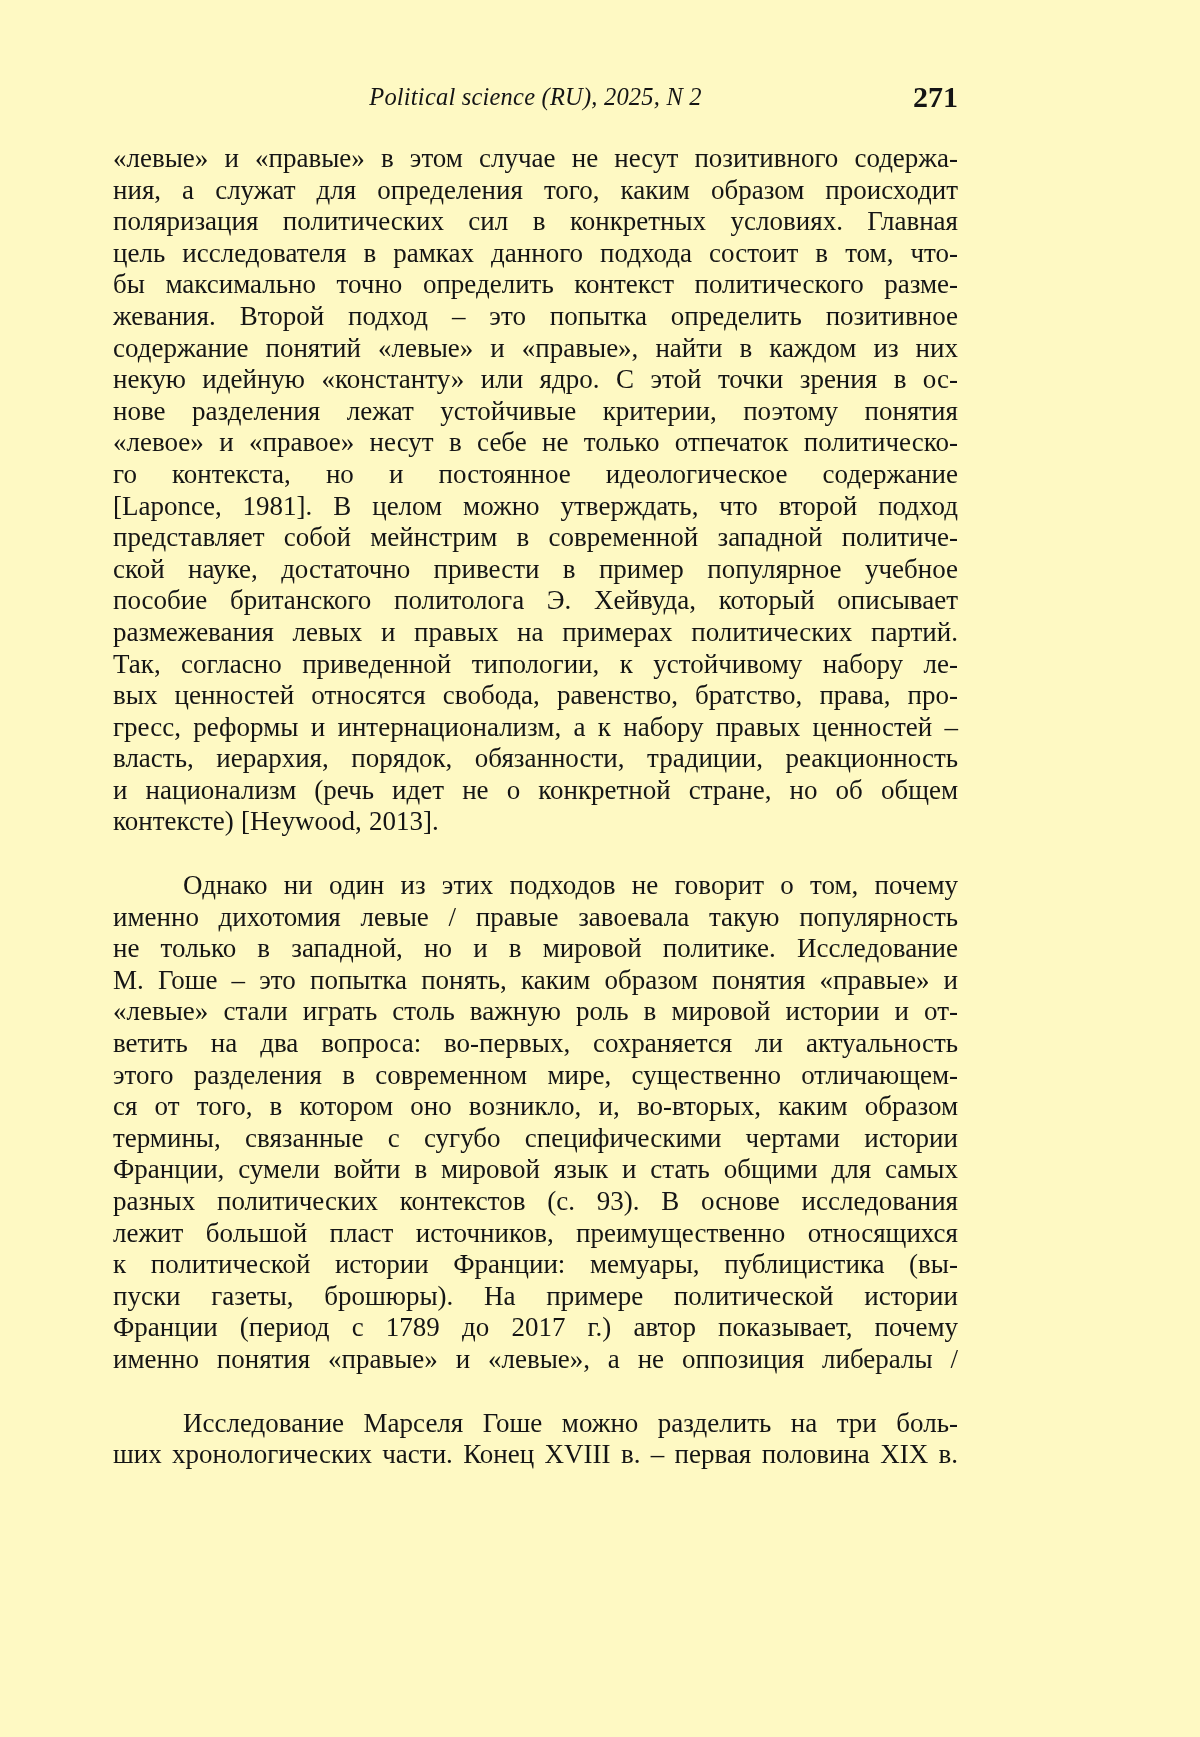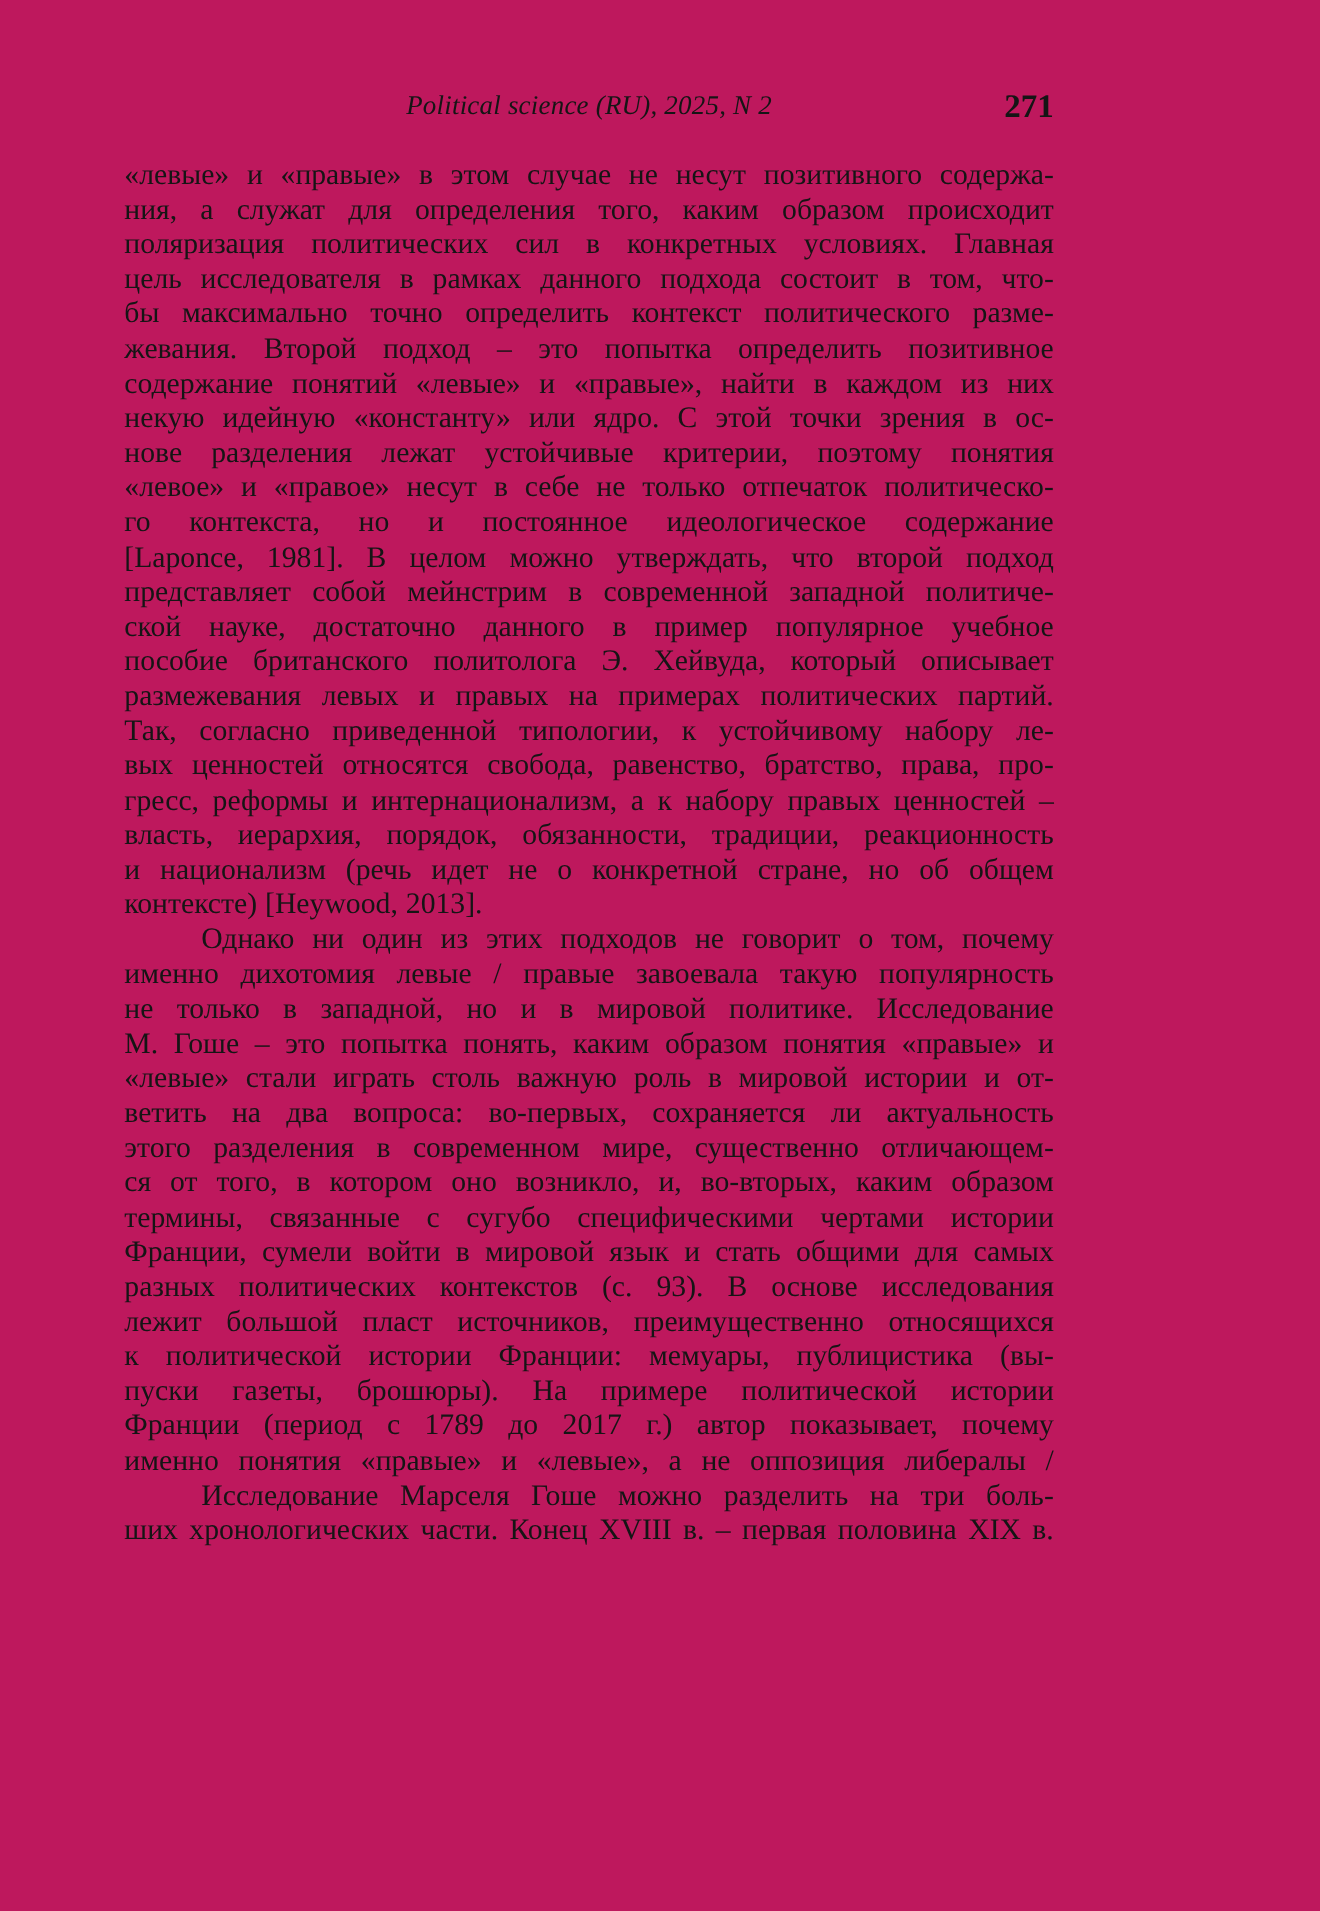--- a/index.html
+++ b/index.html
@@ -4,21 +4,21 @@
 <style>
   html, body {
     margin: 0;
     padding: 0;
     background: #ffffff;
   }
   .page {
     position: relative;
     width: 1200px;
     height: 1737px;
-    background: #be185d;
+    background: #fef9c3;
     font-family: "Liberation Serif", "DejaVu Serif", serif;
     color: #151515;
     overflow: hidden;
   }
   .running-header {
     position: absolute;
     top: 80px;
     left: 113px;
     width: 845px;
     height: 34px;
@@ -52,20 +52,21 @@
     padding: 0;
   }
   .line {
     text-align: justify;
     text-align-last: justify;
     white-space: normal;
     word-spacing: 0.5px;
   }
   .line.indent {
     text-indent: 70px;
+    margin-top: 32px;
   }
   .line.last {
     text-align-last: left;
   }
   .italic {
   }
 </style>
 </head>
 <body>
 
@@ -83,21 +84,21 @@
         <div class="line">цель исследователя в рамках данного подхода состоит в том, что-</div>
         <div class="line">бы максимально точно определить контекст политического разме-</div>
         <div class="line">жевания. Второй подход – это попытка определить позитивное</div>
         <div class="line">содержание понятий «левые» и «правые», найти в каждом из них</div>
         <div class="line">некую идейную «константу» или ядро. С этой точки зрения в ос-</div>
         <div class="line">нове разделения лежат устойчивые критерии, поэтому понятия</div>
         <div class="line">«левое» и «правое» несут в себе не только отпечаток политическо-</div>
         <div class="line">го контекста, но и постоянное идеологическое содержание</div>
         <div class="line">[Laponce, 1981]. В целом можно утверждать, что второй подход</div>
         <div class="line">представляет собой мейнстрим в современной западной политиче-</div>
-        <div class="line">ской науке, достаточно данного в пример популярное учебное</div>
+        <div class="line">ской науке, достаточно привести в пример популярное учебное</div>
         <div class="line">пособие британского политолога Э. Хейвуда, который описывает</div>
         <div class="line">размежевания левых и правых на примерах политических партий.</div>
         <div class="line">Так, согласно приведенной типологии, к устойчивому набору ле-</div>
         <div class="line">вых ценностей относятся свобода, равенство, братство, права, про-</div>
         <div class="line">гресс, реформы и интернационализм, а к набору правых ценностей –</div>
         <div class="line">власть, иерархия, порядок, обязанности, традиции, реакционность</div>
         <div class="line">и национализм (речь идет не о конкретной стране, но об общем</div>
         <div class="line last">контексте) [Heywood, 2013].</div>
       </div>
       <div class="paragraph">

